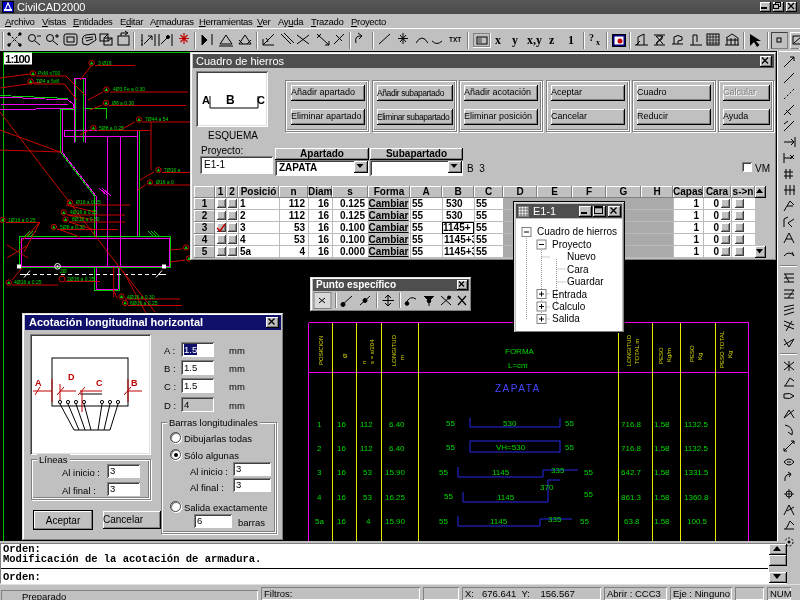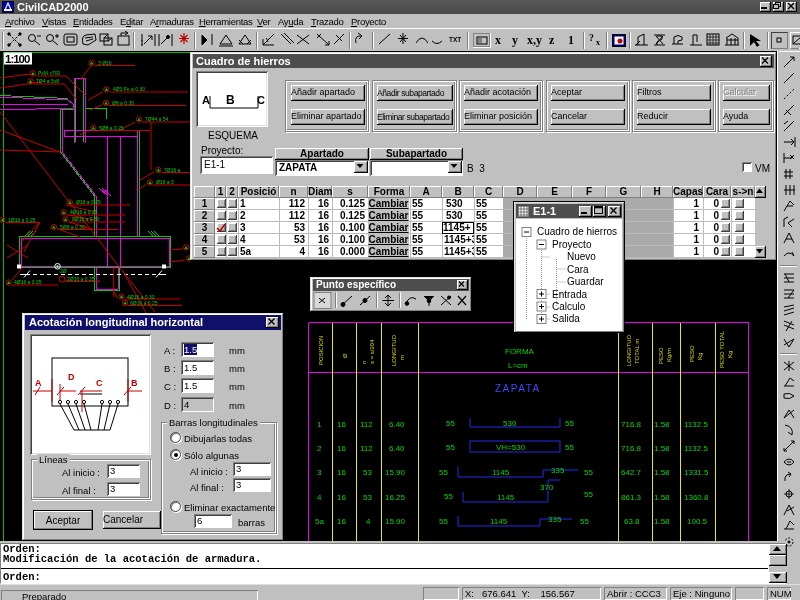--- a/index.html
+++ b/index.html
@@ -1,21 +1,21 @@
 <!DOCTYPE html>
 <html><head><meta charset="utf-8"><style>
 *{margin:0;padding:0;box-sizing:border-box}
 html,body{width:800px;height:600px;overflow:hidden;background:#c0c0c0;
   font-family:"Liberation Sans",sans-serif;font-size:10px;color:#000}
 .abs{position:absolute;white-space:nowrap}
 .r2{box-shadow:inset -1px -1px 0 #000,inset 1px 1px 0 #dfdfdf,inset -2px -2px 0 #808080,inset 2px 2px 0 #fff;background:#c0c0c0}
 .rb{box-shadow:inset -1px -1px 0 #000,inset 1px 1px 0 #fff,inset -2px -2px 0 #808080;background:#c0c0c0}
 .sk{background:#fff;box-shadow:inset 1px 1px 0 #808080,inset -1px -1px 0 #fff,inset 2px 2px 0 #404040,inset -2px -2px 0 #dfdfdf}
 .sk1{box-shadow:inset 1px 1px 0 #808080,inset -1px -1px 0 #fff}
-.tb{background:#4e4e4e;color:#fff;font-weight:bold}
+.tb{background:#4e4e4e;color:#fff;font-weight:normal}
 .btn{font-size:9px;overflow:hidden;white-space:nowrap;box-shadow:inset -1px -1px 0 #000,inset 1px 1px 0 #fff,inset -2px -2px 0 #808080;background:#c0c0c0;}
 .grp{border:1px solid #808080;box-shadow:1px 1px 0 #fff,inset 1px 1px 0 #fff,inset -1px -1px 0 #fff,inset -2px -2px 0 #808080}
 .cb{background:#fff;box-shadow:inset 1px 1px 0 #808080,inset -1px -1px 0 #fff,inset 2px 2px 0 #404040}
 .hc{position:absolute;top:0;height:12px;background:#c0c0c0;box-shadow:inset -1px -1px 0 #808080,inset 1px 1px 0 #fff;text-align:center;font-weight:bold;font-size:10px;line-height:12px}
 .rn{position:absolute;left:0;width:21px;height:12px;background:#c0c0c0;box-shadow:inset -1px -1px 0 #808080,inset 1px 1px 0 #fff;text-align:center;font-weight:bold;line-height:12px}
 .gv{position:absolute;top:12px;width:1px;height:60px;background:#bbb}
 .gh{position:absolute;left:21px;width:540px;height:1px;background:#bbb}
 .tx{position:absolute;font-weight:bold;line-height:12px;height:12px}
 .txr{position:absolute;font-weight:bold;line-height:12px;height:12px;text-align:right}
 .cbx{position:absolute;width:9px;height:9px;background:#c0c0c0;box-shadow:inset -1px -1px 0 #404040,inset 1px 1px 0 #fff,inset -2px -2px 0 #808080}
@@ -566,21 +566,21 @@
   <div class="abs grp" style="left:442px;top:28px;width:84px;height:52px"></div>
   <div class="abs grp" style="left:528px;top:28px;width:56px;height:52px"></div>
   <div class="abs btn" style="left:101px;top:33px;width:74px;height:16px;padding-top:2px">Añadir apartado</div>
   <div class="abs btn" style="left:101px;top:57px;width:74px;height:16px;padding-top:2px">Eliminar apartado</div>
   <div class="abs btn" style="left:187px;top:33px;width:76px;height:16px;padding-top:2.5px;font-size:8.5px;letter-spacing:-0.4px">Añadir subapartado</div>
   <div class="abs btn" style="left:187px;top:57px;width:76px;height:16px;padding-top:2.5px;font-size:8.5px;letter-spacing:-0.4px">Eliminar subapartado</div>
   <div class="abs btn" style="left:274px;top:33px;width:74px;height:16px;padding-top:2px">Añadir acotación</div>
   <div class="abs btn" style="left:274px;top:57px;width:74px;height:16px;padding-top:2px">Eliminar posición</div>
   <div class="abs btn" style="left:361px;top:33px;width:74px;height:16px;padding-top:2px">Aceptar</div>
   <div class="abs btn" style="left:361px;top:57px;width:74px;height:16px;padding-top:2px">Cancelar</div>
-  <div class="abs btn" style="left:447px;top:33px;width:74px;height:16px;padding-top:2px">Filtros</div>
+  <div class="abs btn" style="left:447px;top:33px;width:74px;height:16px;padding-top:2px">Cuadro</div>
   <div class="abs btn" style="left:447px;top:57px;width:74px;height:16px;padding-top:2px">Reducir</div>
   <div class="abs btn" style="left:533px;top:33px;width:47px;height:16px;padding-top:2px;color:#808080;text-shadow:1px 1px 0 #fff">Calcular</div>
   <div class="abs btn" style="left:533px;top:57px;width:47px;height:16px;padding-top:2px">Ayuda</div>
 
   <div class="abs" style="left:11px;top:93px">Proyecto:</div>
   <div class="abs cb" style="left:10px;top:104px;width:73px;height:18px;padding:3px 0 0 4px">E1-1</div>
   <div class="abs rb" style="left:85px;top:96px;width:94px;height:12px;text-align:center;font-weight:bold">Apartado</div>
   <div class="abs rb" style="left:180px;top:96px;width:93px;height:12px;text-align:center;font-weight:bold">Subapartado</div>
   <div class="abs cb" style="left:85px;top:108px;width:94px;height:16px;padding:2px 0 0 4px;font-weight:bold">ZAPATA
     <div class="abs btn" style="right:1px;top:1px;width:14px;height:12px"><svg width="12" height="10">
@@ -891,21 +891,21 @@
   <div class="abs" style="left:145px;top:104px;background:#c0c0c0;padding:0 2px">Barras longitudinales</div>
   <div class="abs rad" style="left:148px;top:119px"></div>
   <div class="abs" style="left:162px;top:120px">Dibujarlas todas</div>
   <div class="abs rad radon" style="left:148px;top:136px"></div>
   <div class="abs" style="left:162px;top:137px">Sólo algunas</div>
   <div class="abs" style="left:168px;top:153px">Al inicio :</div>
   <div class="abs cb" style="left:211px;top:149px;width:38px;height:14px;padding:1px 0 0 3px">3</div>
   <div class="abs" style="left:168px;top:169px">Al final :</div>
   <div class="abs cb" style="left:211px;top:165px;width:38px;height:14px;padding:1px 0 0 3px">3</div>
   <div class="abs rad" style="left:148px;top:188px"></div>
-  <div class="abs" style="left:162px;top:189px">Eliminar exactamente</div>
+  <div class="abs" style="left:162px;top:189px">Salida exactamente</div>
   <div class="abs cb" style="left:172px;top:201px;width:38px;height:14px;padding:1px 0 0 3px">6</div>
   <div class="abs" style="left:216px;top:204px">barras</div>
 
   <div class="abs grp" style="left:9px;top:146px;width:120px;height:41px"></div>
   <div class="abs" style="left:15px;top:141px;background:#c0c0c0;padding:0 2px">Líneas</div>
   <div class="abs" style="left:40px;top:154px">Al inicio :</div>
   <div class="abs cb" style="left:85px;top:151px;width:33px;height:14px;padding:1px 0 0 3px">3</div>
   <div class="abs" style="left:40px;top:172px">Al final :</div>
   <div class="abs cb" style="left:85px;top:169px;width:33px;height:14px;padding:1px 0 0 3px">3</div>
 
@@ -926,19 +926,20 @@
     <div class="abs btn" style="left:0;top:11px;width:18px;height:11px"></div>
     <div class="abs btn" style="left:0;top:28px;width:18px;height:11px"><svg width="16" height="9">
             <path d="M8 7 L12 2 L4 2 Z" fill="#000"></path>
           </svg></div>
   </div>
  </div>
 </div>
 
 <div class="abs" style="left:0;top:584px;width:800px;height:16px;background:#c0c0c0;border-top:1px solid #dfdfdf;font-size:9.5px">
   <div class="abs sk1" style="left:1px;top:5px;width:257px;height:13px;padding:1px 0 0 21px">Preparado</div>
+  <div class="abs sk1" style="left:261px;top:2px;width:159px;height:13px;padding:1px 0 0 3px">Filtros:</div>
   <div class="abs sk1" style="left:423px;top:2px;width:36px;height:13px"></div>
   <div class="abs sk1" style="left:462px;top:2px;width:139px;height:13px;padding:1px 0 0 3px">X:&nbsp;&nbsp;&nbsp;676.641&nbsp;&nbsp;Y:&nbsp;&nbsp;&nbsp;&nbsp;156.567</div>
   <div class="abs sk1" style="left:604px;top:2px;width:63px;height:13px;padding:1px 0 0 3px">Abrir : CCC3</div>
   <div class="abs sk1" style="left:670px;top:2px;width:62px;height:13px;padding:1px 0 0 3px">Eje : Ninguno</div>
   <div class="abs sk1" style="left:735px;top:2px;width:29px;height:13px"></div>
   <div class="abs sk1" style="left:767px;top:2px;width:24px;height:13px;padding:1px 0 0 3px">NUM</div>
 </div>
 
 </body></html>

